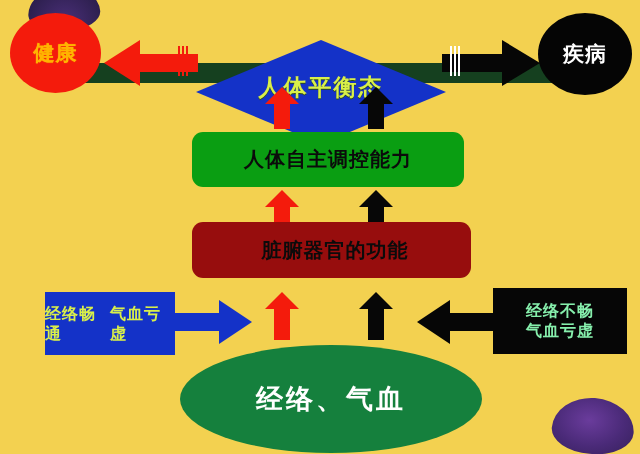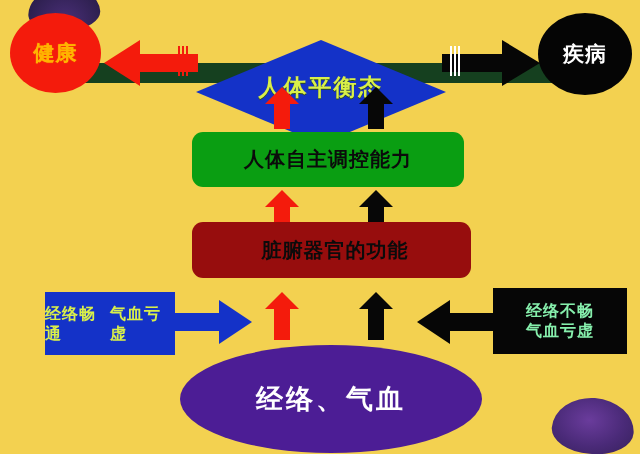--- a/index.html
+++ b/index.html
@@ -178,21 +178,21 @@
   #vup-green-black   { left: 359px; top: 190px; height: 34px; }
   #vup-red-red       { left: 265px; top: 292px; height: 48px; }
   #vup-red-black     { left: 359px; top: 292px; height: 48px; }
 
   
   #meridian-ellipse {
     position: absolute;
     left: 180px; top: 345px;
     width: 302px; height: 108px;
     border-radius: 50%;
-    background: #4c1d95;
+    background: #15803d;
     display: flex; align-items: center; justify-content: center;
   }
   #meridian-ellipse .lbl {
     color: #ffffff;
     font-size: 27px;
     font-weight: 700;
     letter-spacing: 3px;
   }
 
   

